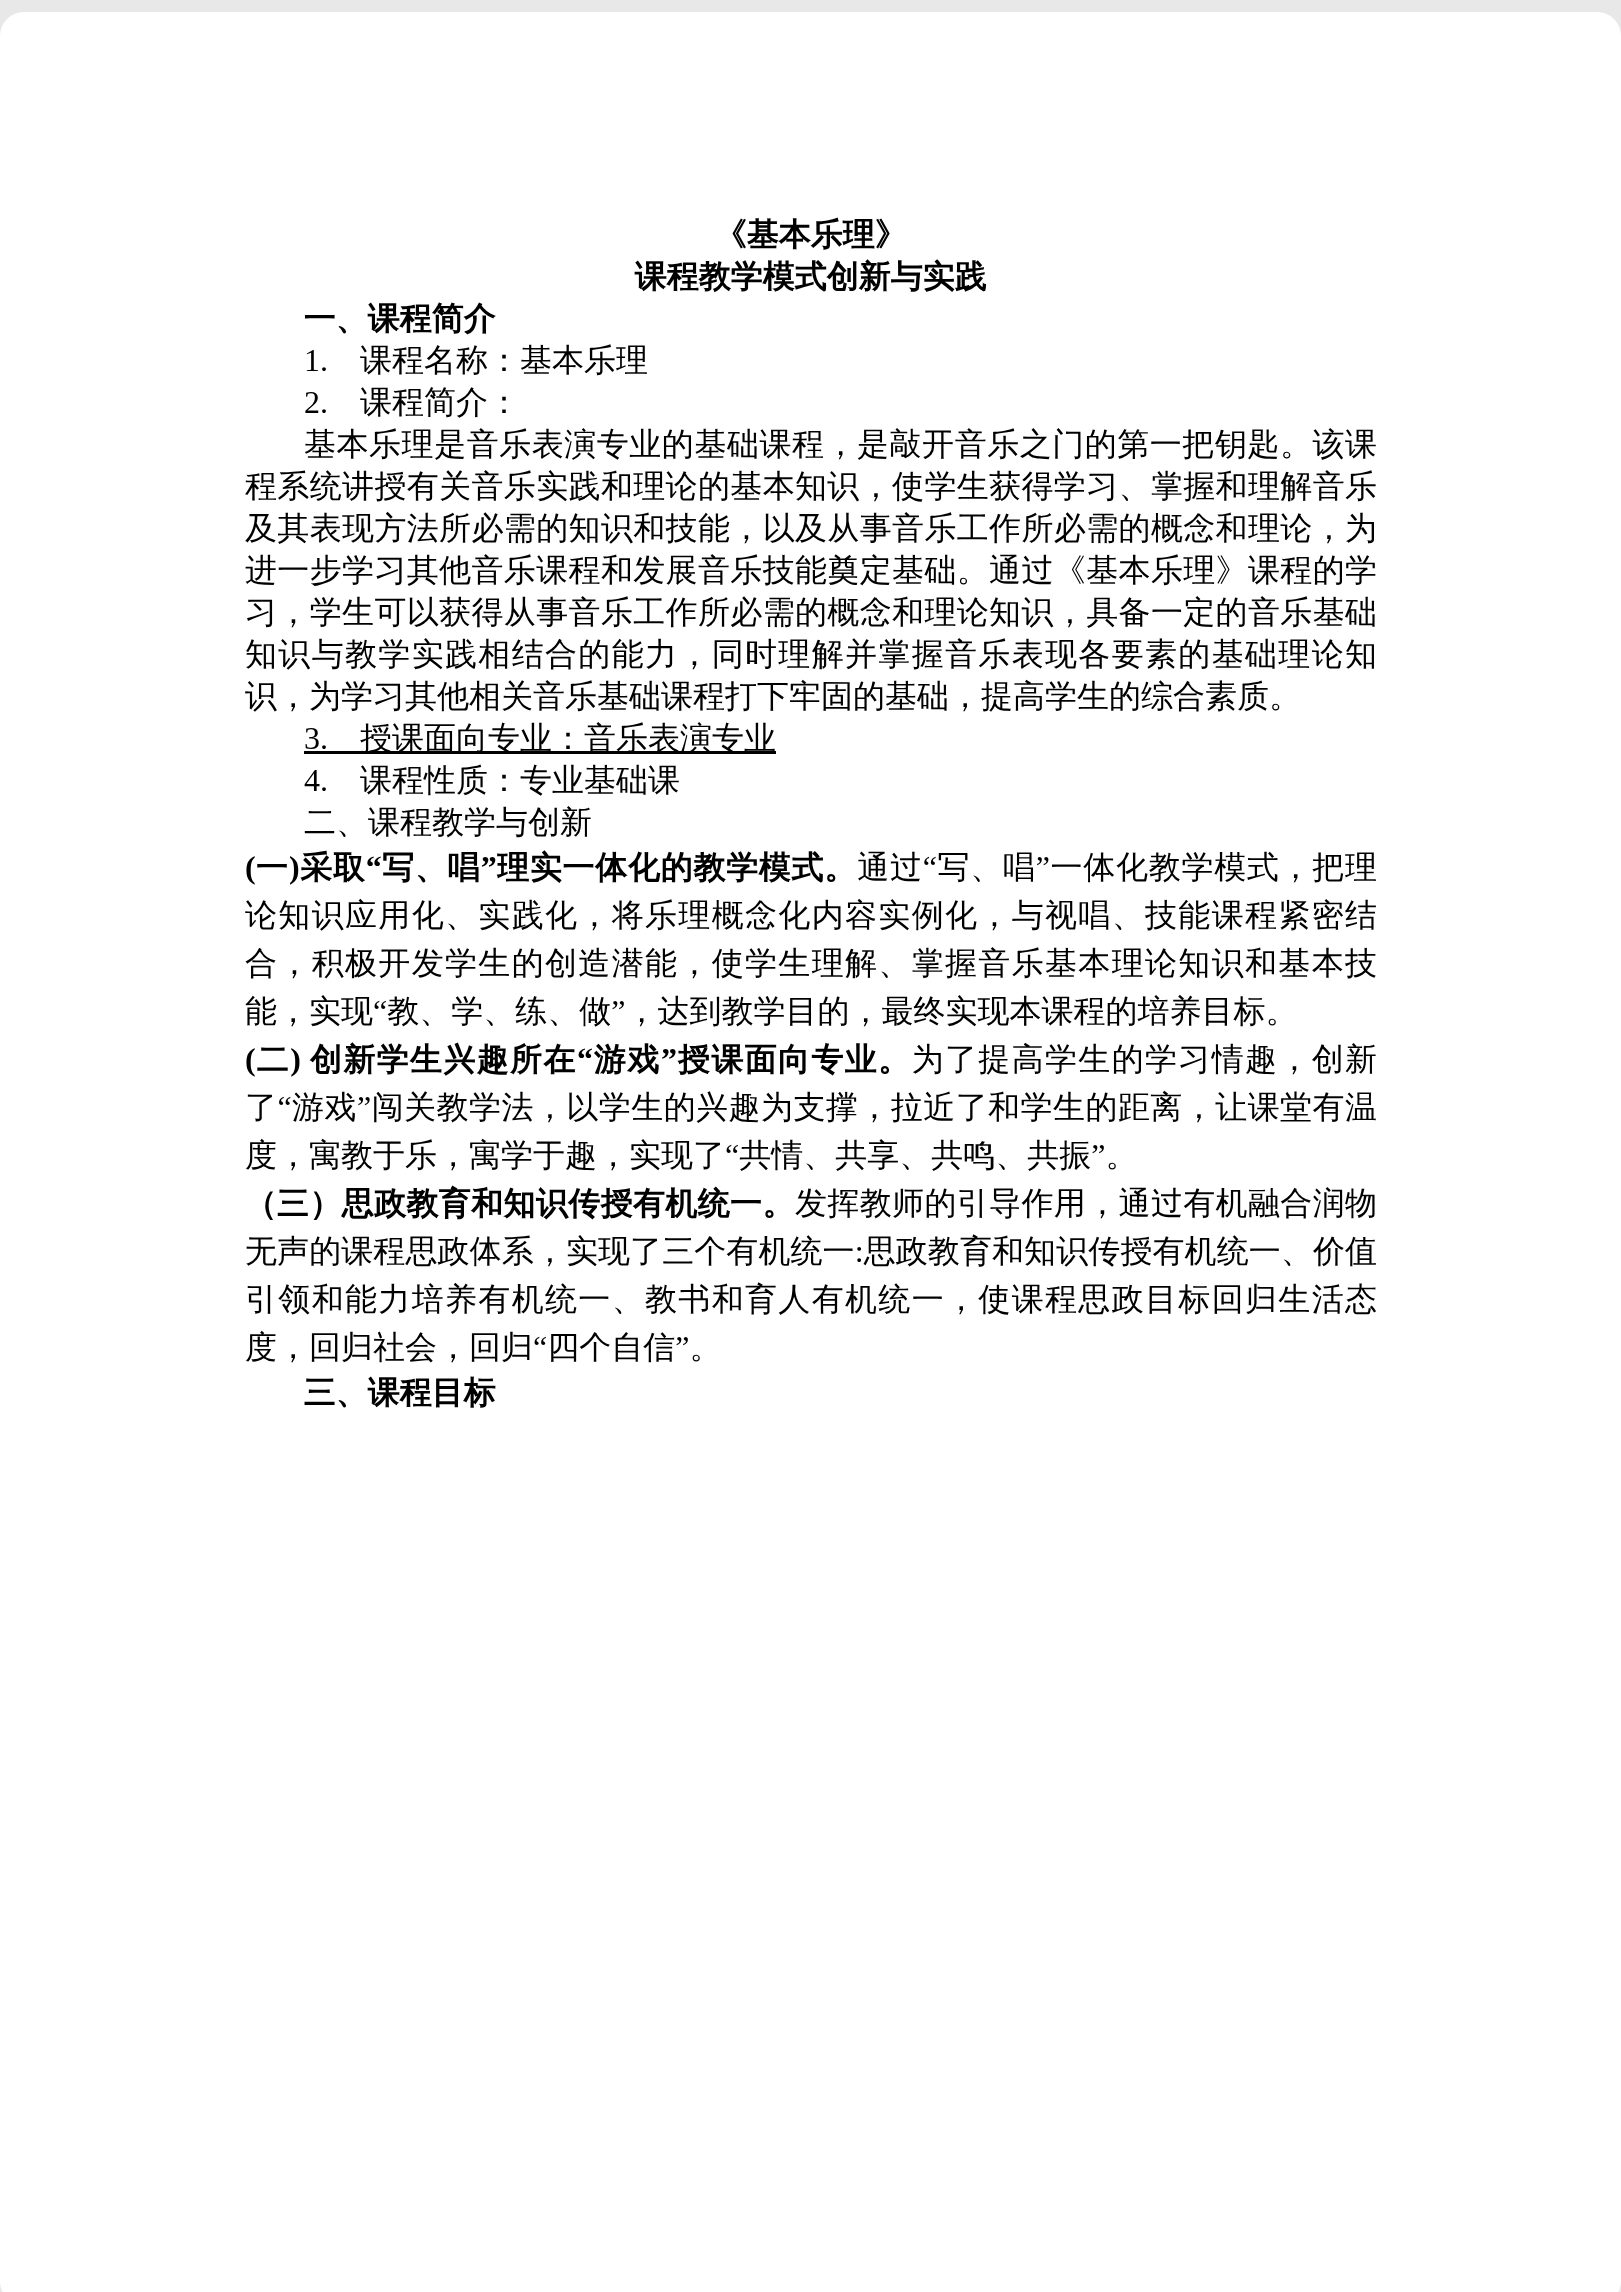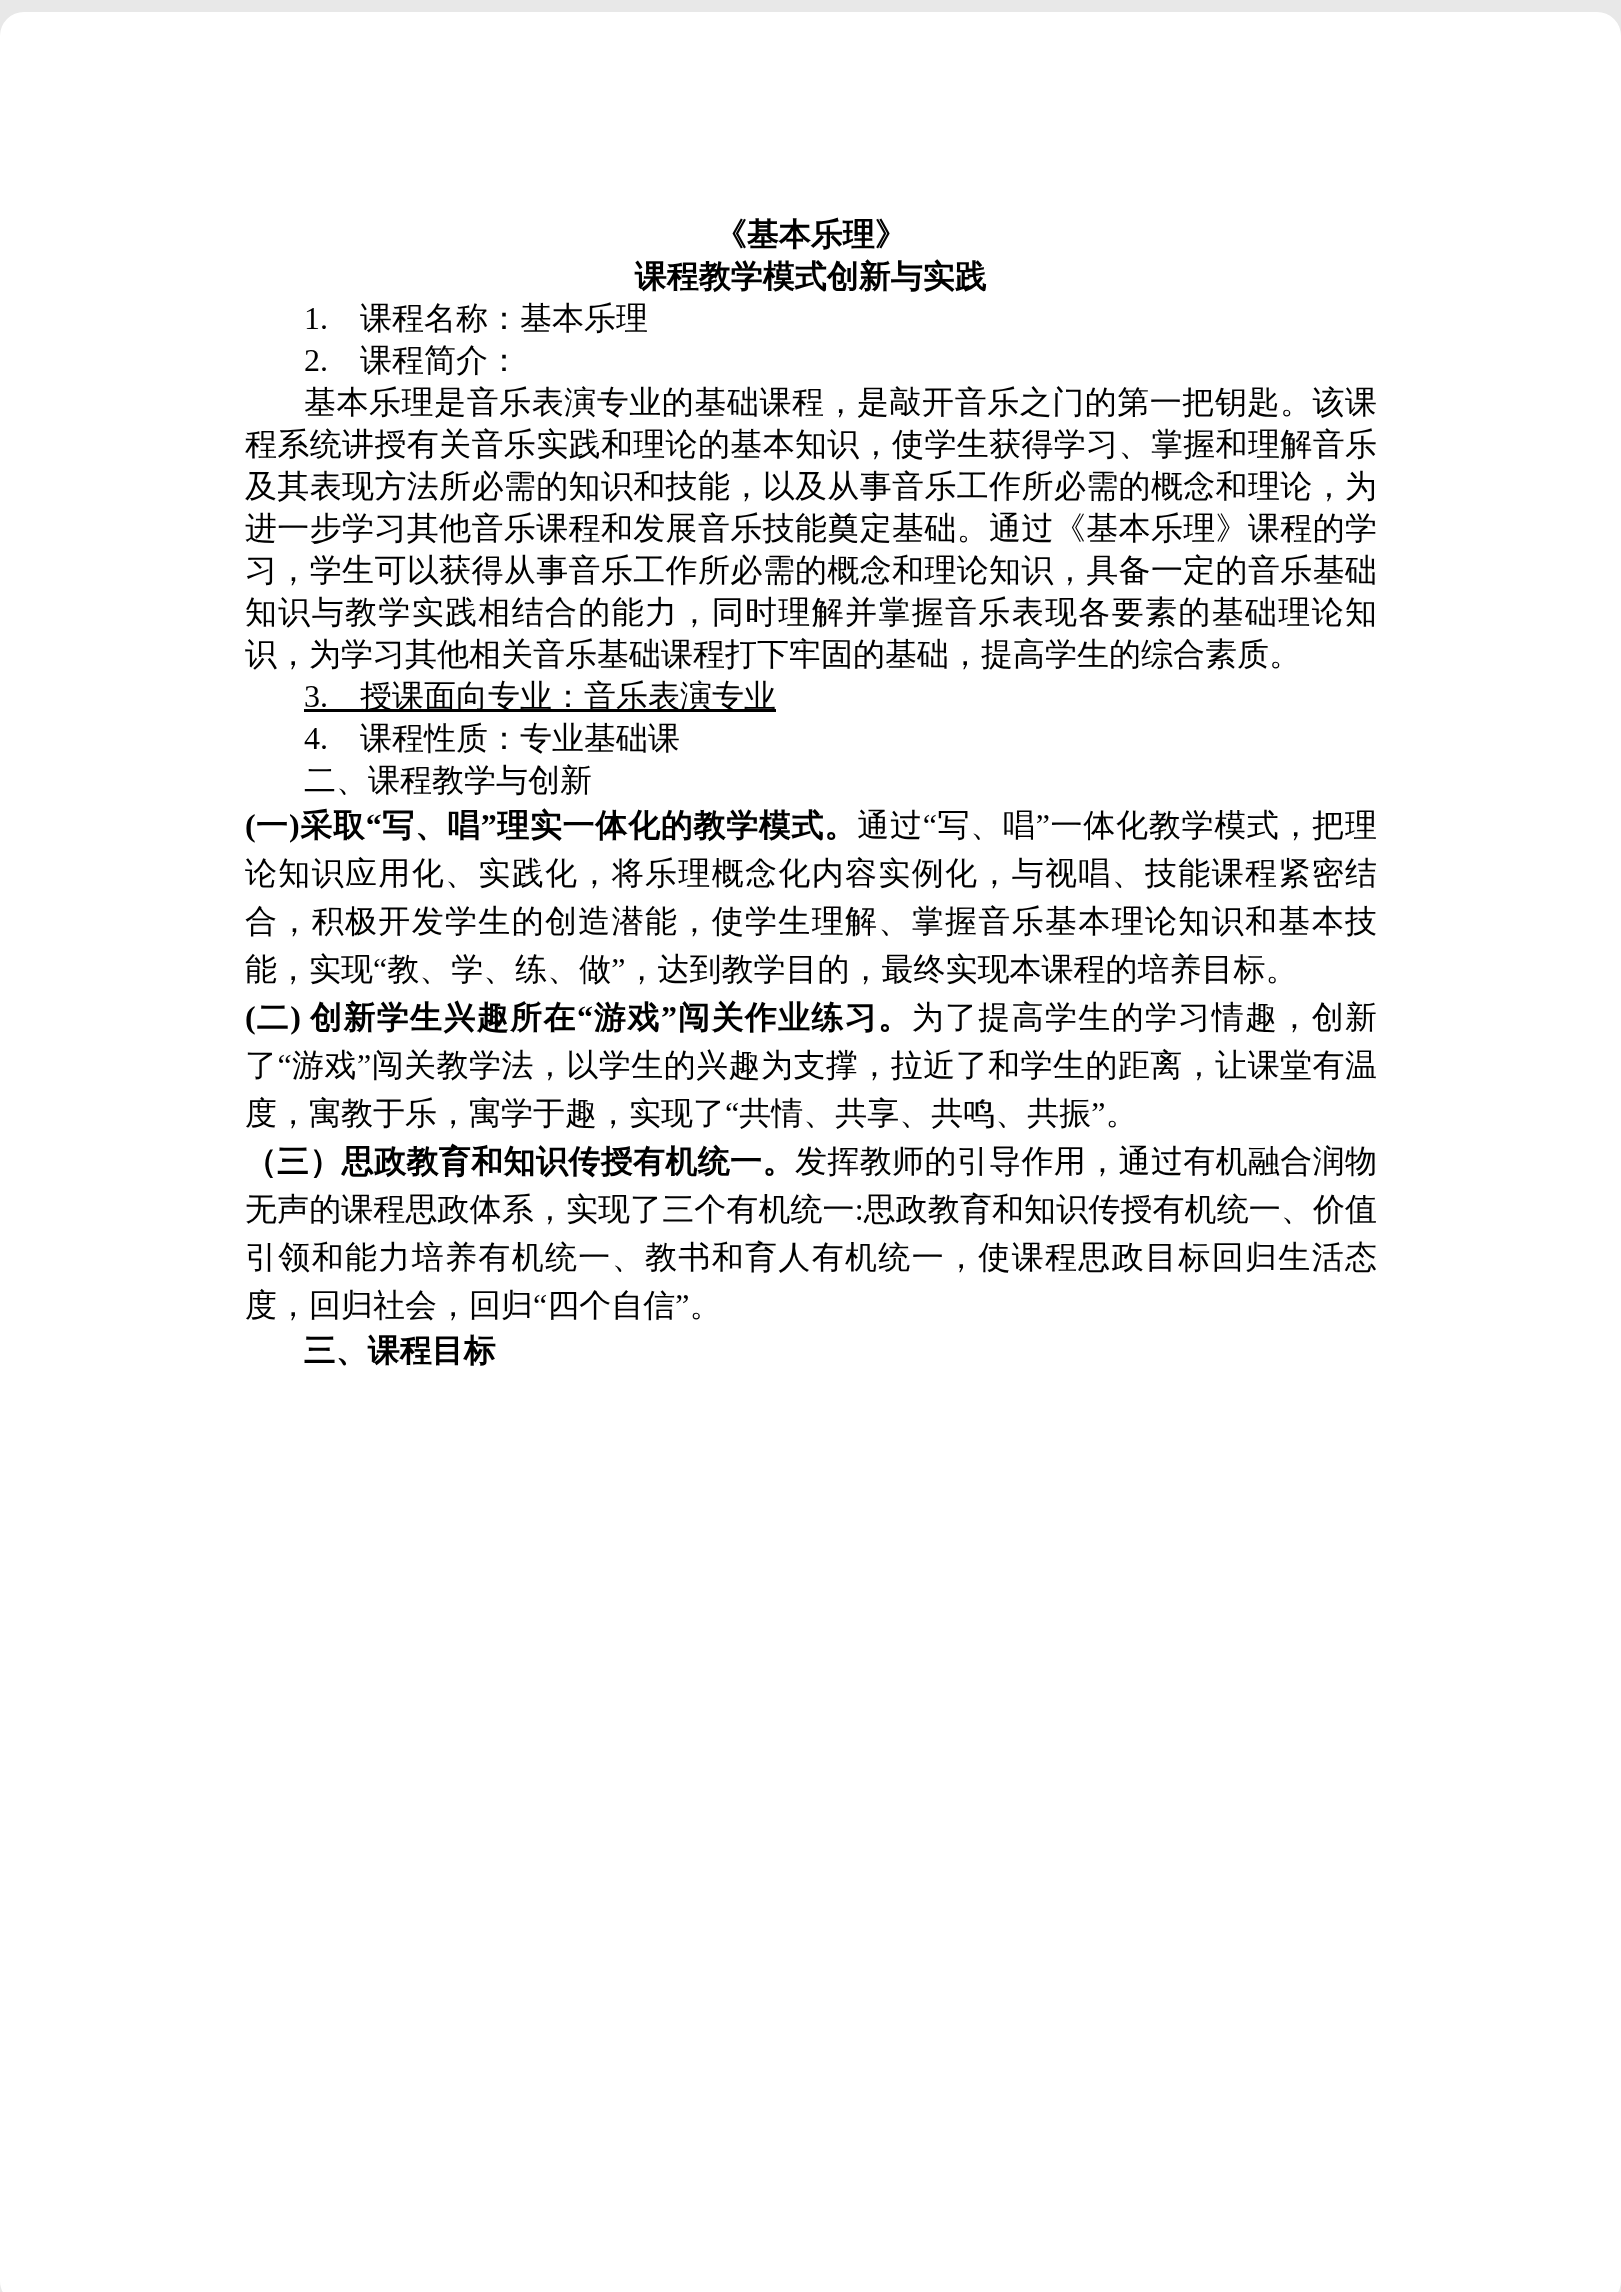--- a/index.html
+++ b/index.html
@@ -39,35 +39,36 @@
 </style>
 </head>
 <body>
 
 <div class="page">
 
   <p class="center mb-title">《基本乐理》</p>
 
   <p class="center mb-subtitle">课程教学模式创新与实践</p>
 
+  <p class="indent bold mb-h1">一、课程简介</p>
 
   <p class="indent mb-item1">1. 课程名称：基本乐理</p>
 
   <p class="indent mb-item2">2. 课程简介：</p>
 
   <p class="indent just mb-intro">基本乐理是音乐表演专业的基础课程，是敲开音乐之门的第一把钥匙。该课程系统讲授有关音乐实践和理论的基本知识，使学生获得学习、掌握和理解音乐及其表现方法所必需的知识和技能，以及从事音乐工作所必需的概念和理论，为进一步学习其他音乐课程和发展音乐技能奠定基础。通过《基本乐理》课程的学习，学生可以获得从事音乐工作所必需的概念和理论知识，具备一定的音乐基础知识与教学实践相结合的能力，同时理解并掌握音乐表现各要素的基础理论知识，为学习其他相关音乐基础课程打下牢固的基础，提高学生的综合素质。</p>
 
   <p class="indent mb-item3">3. 授课面向专业：音乐表演专业</p>
 
   <p class="indent mb-item4">4. 课程性质：专业基础课</p>
 
   <p class="indent mb-h2">二、课程教学与创新</p>
 
   <p class="just pt mb-p1"><b>(一)采取“写、唱”理实一体化的教学模式。</b><span>通过“写、唱”一体化教学模式，把理论知识应用化、实践化，将乐理概念化内容实例化，与视唱、技能课程紧密结合，积极开发学生的创造潜能，使学生理解、掌握音乐基本理论知识和基本技能，实现“教、学、练、做”，达到教学目的，最终实现本课程的培养目标。</span></p>
 
-  <p class="just pt mb-p2"><b>(二) 创新学生兴趣所在“游戏”闯关作业练习。</b><span>为了提高学生的学习情趣，创新了“游戏”闯关教学法，以学生的兴趣为支撑，拉近了和学生的距离，让课堂有温度，寓教于乐，寓学于趣，实现了“共情、共享、共鸣、共振”。</span></p>
+  <p class="just pt mb-p2"><b>(二) 创新学生兴趣所在“游戏”授课面向专业。</b><span>为了提高学生的学习情趣，创新了“游戏”闯关教学法，以学生的兴趣为支撑，拉近了和学生的距离，让课堂有温度，寓教于乐，寓学于趣，实现了“共情、共享、共鸣、共振”。</span></p>
 
   <p class="just pt mb-p3"><b>（三）思政教育和知识传授有机统一。</b><span>发挥教师的引导作用，通过有机融合润物无声的课程思政体系，实现了三个有机统一:思政教育和知识传授有机统一、价值引领和能力培养有机统一、教书和育人有机统一，使课程思政目标回归生活态度，回归社会，回归“四个自信”。</span></p>
 
   <p class="indent bold">三、课程目标</p>
 
 </div>
 
 
 </body></html>

